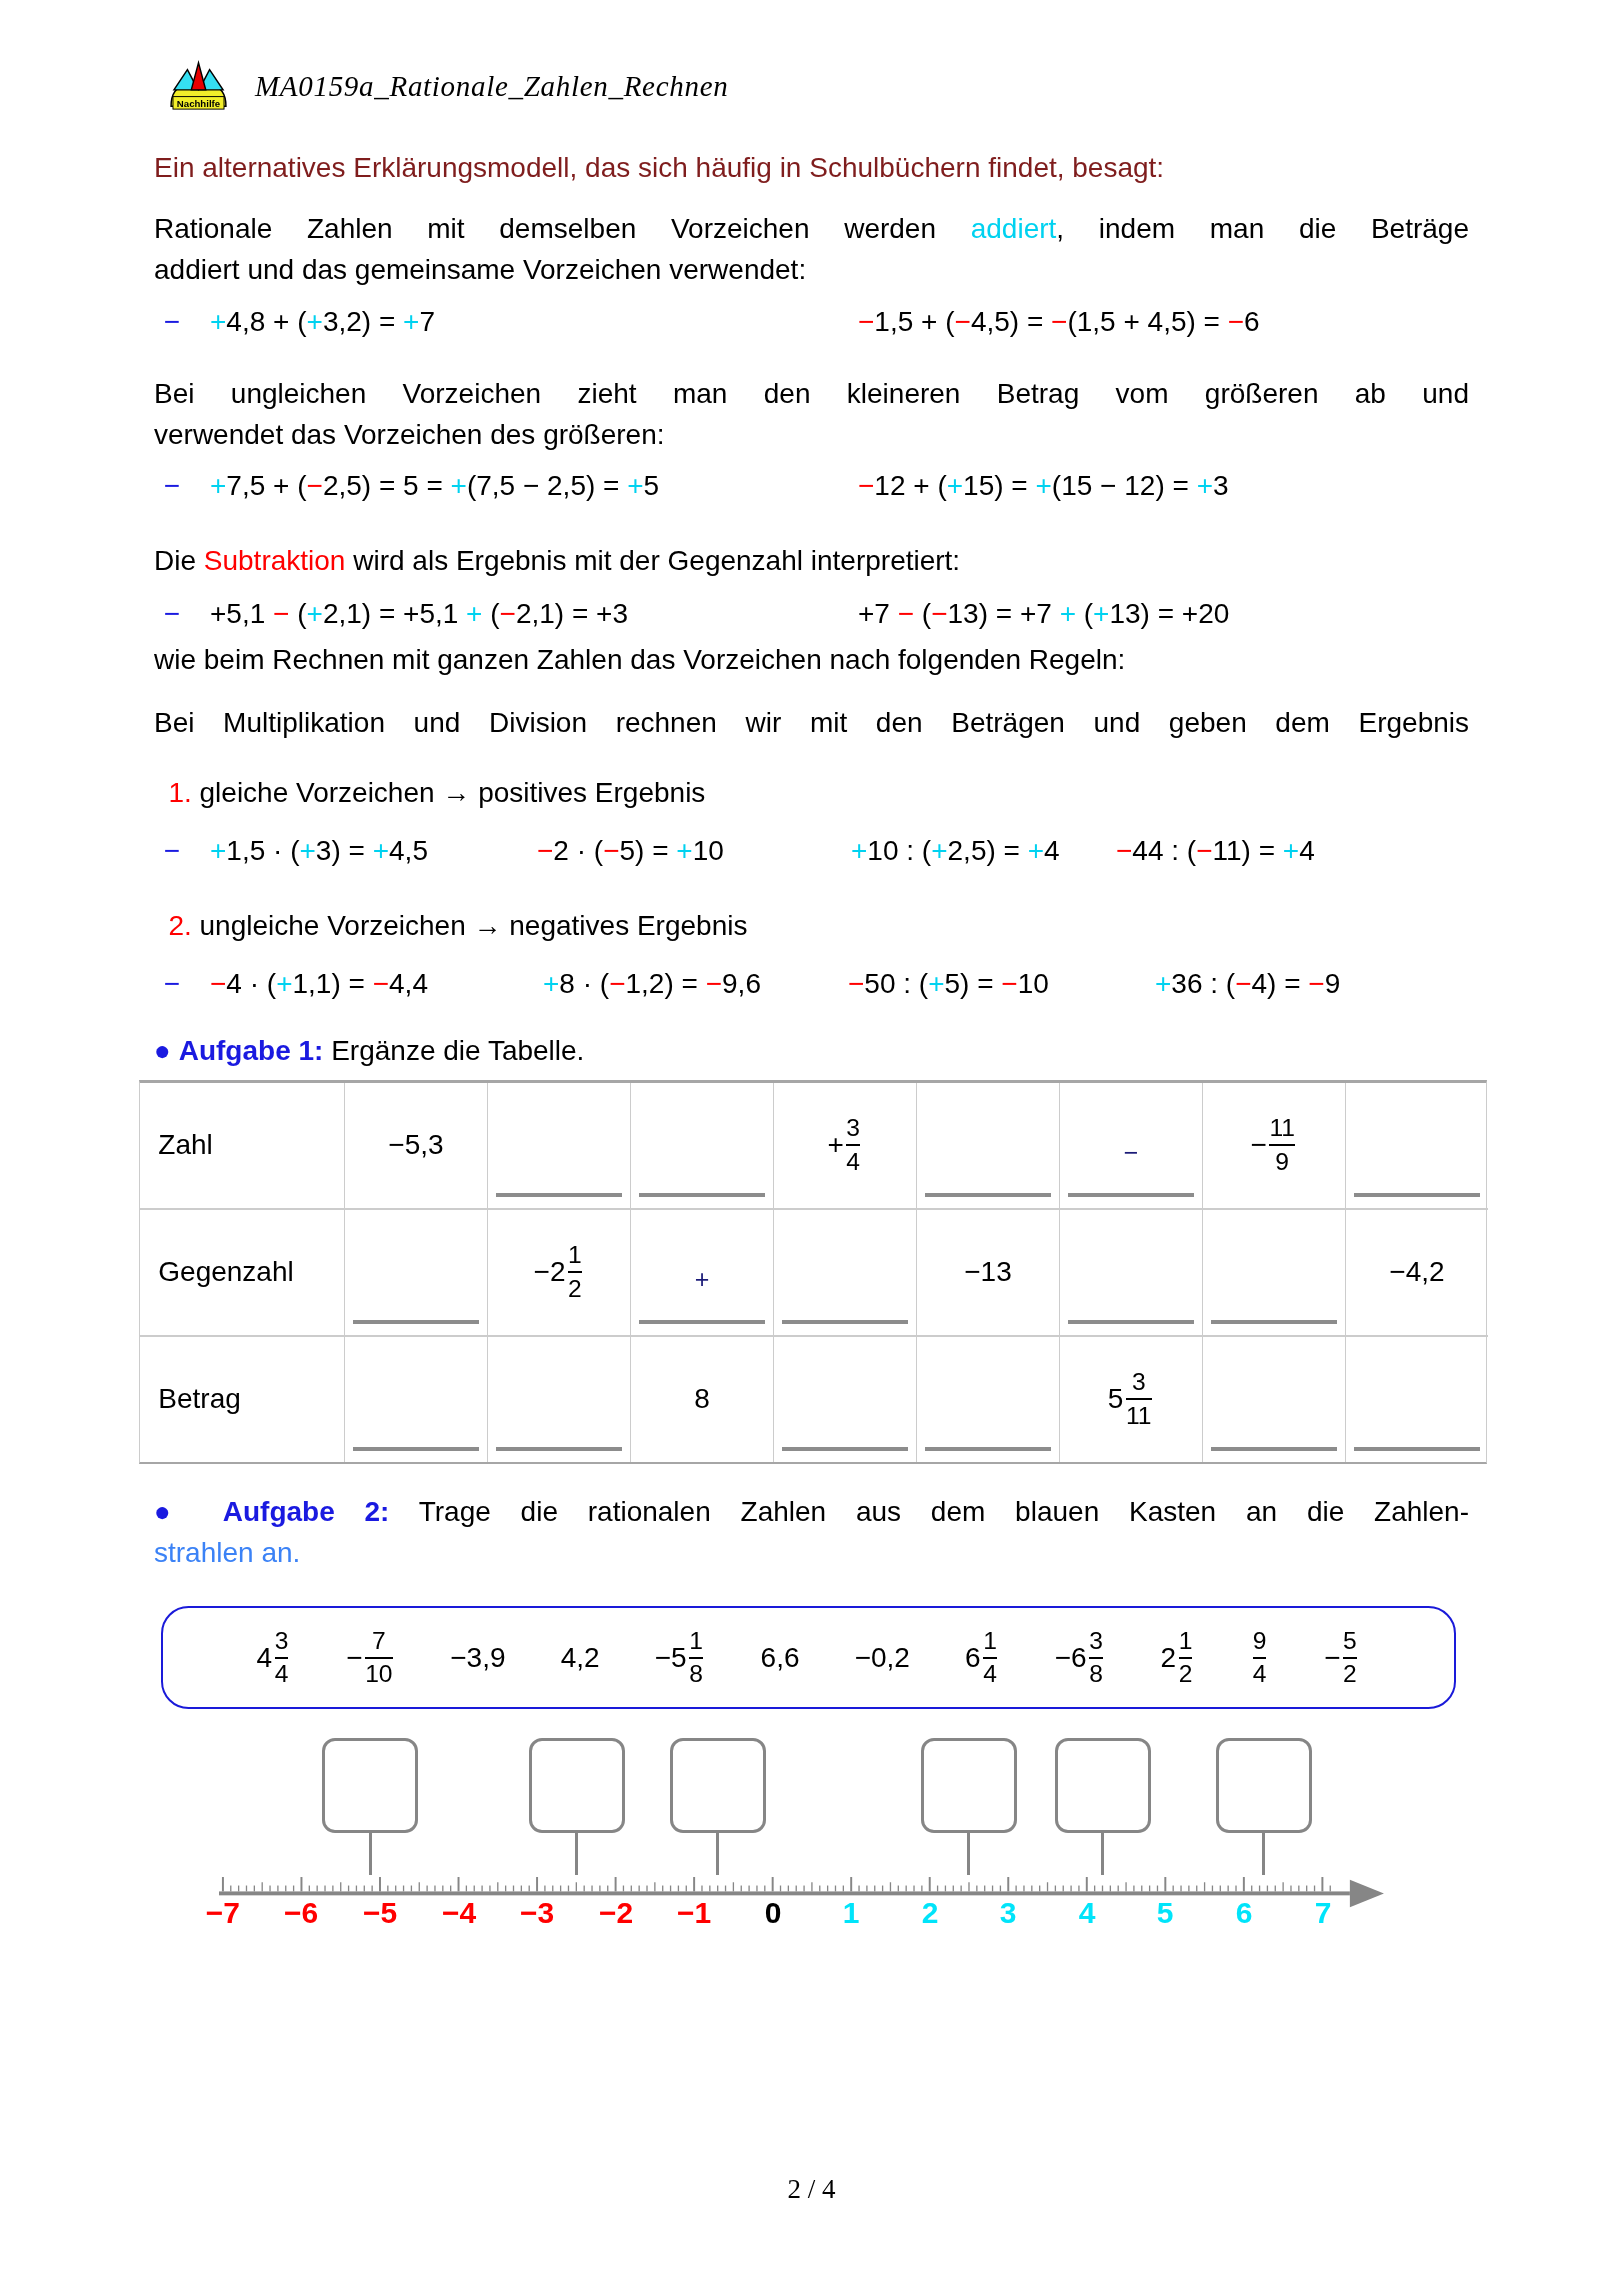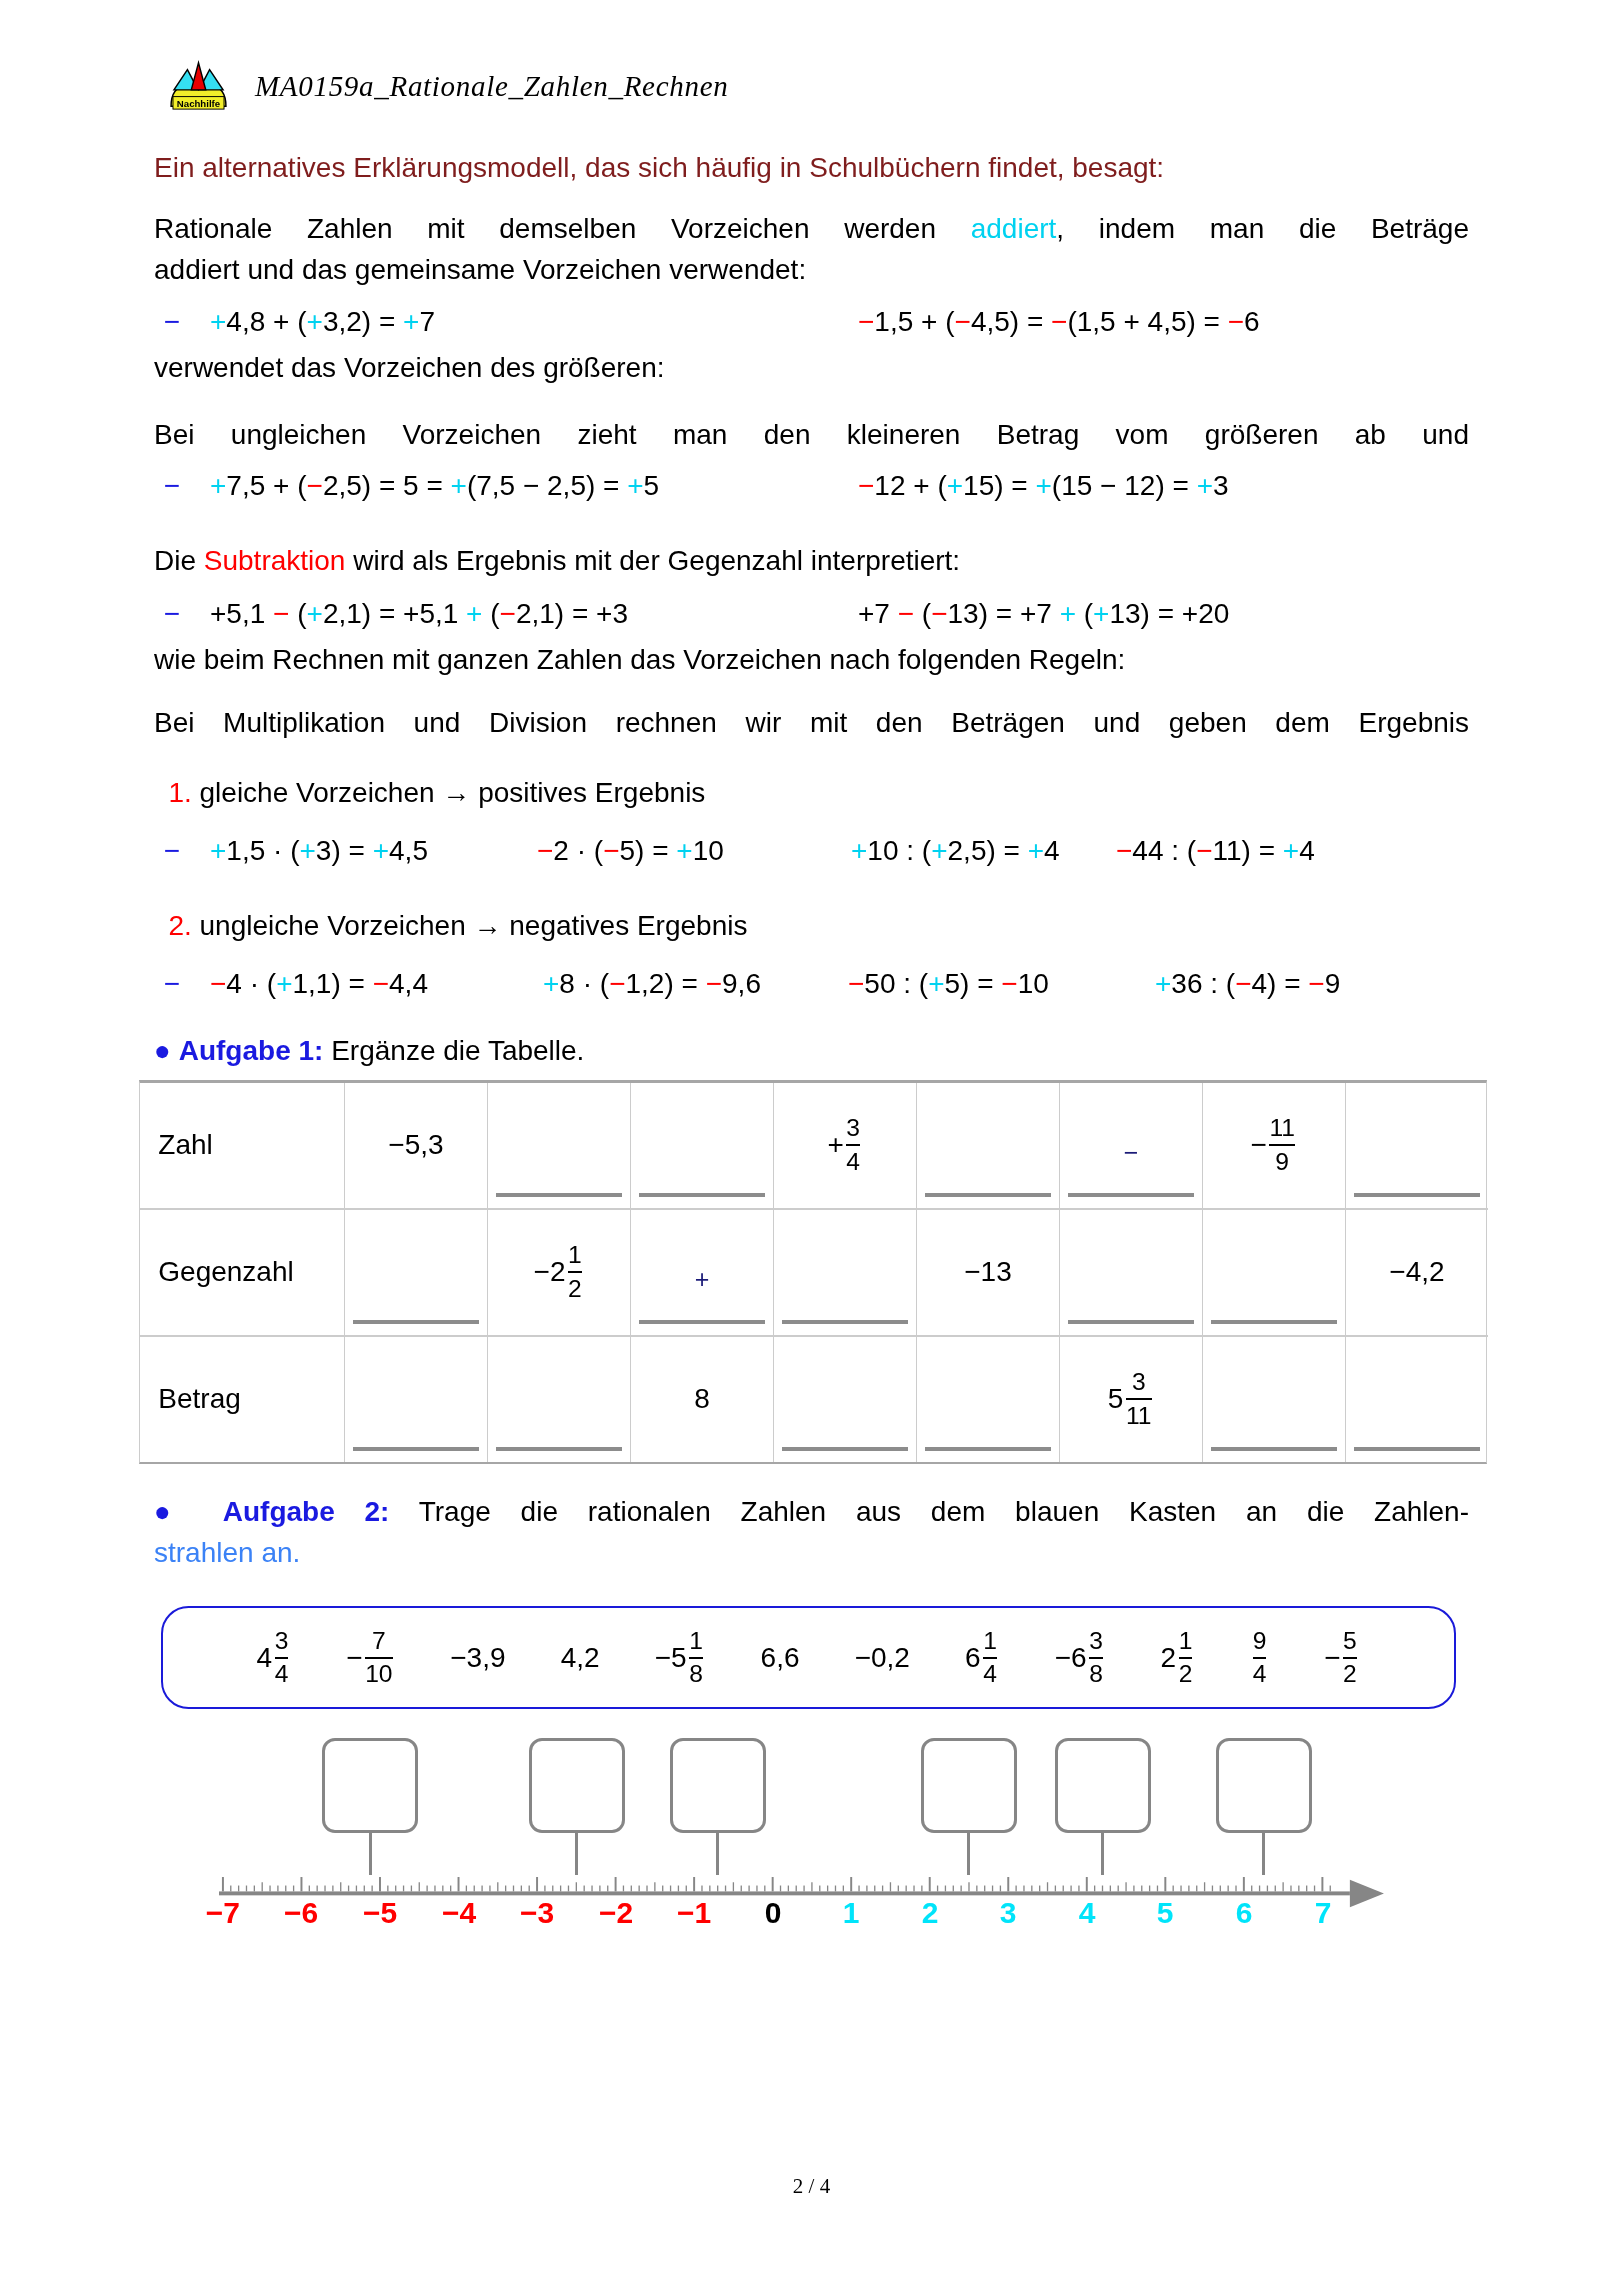--- a/index.html
+++ b/index.html
@@ -38,21 +38,21 @@
           border:2.6px solid #1a1ad9;border-radius:27.5px;
           display:flex;align-items:center;justify-content:space-evenly;padding:0 39px;box-sizing:border-box;}
   
   .nline{position:relative;margin-left:65px;margin-top:29px;width:1178px;height:196px;}
   .abox{position:absolute;top:0;width:96px;height:95px;box-sizing:border-box;
         border:3.3px solid #868686;border-radius:13px;background:#fff;}
   .stem{position:absolute;top:94px;width:3.3px;height:43px;background:#868686;}
   .nl-label{position:absolute;top:160px;transform:translateX(-50%);
         font-size:30px;font-weight:bold;line-height:1;}
   .footer{position:absolute;top:2174px;left:0;width:1623px;text-align:center;
-        font-family:"Liberation Serif",serif;font-size:21px;}
+        font-family:"Liberation Serif",serif;font-size:27px;}
 </style>
 </head>
 <body>
 
 <div class="header">
   <svg width="63" height="52" viewBox="0 0 130 108" style="font-size:43px">
     <path d="M8 96 Q8 58 38 52 L92 52 Q122 58 122 96 Z" fill="#f2ee2a" stroke="#000" stroke-width="3"></path>
     <path d="M14 62 L42 20 L64 62 Z" fill="#35dff2" stroke="#000" stroke-width="3"></path>
     <path d="M66 62 L88 20 L116 62 Z" fill="#35dff2" stroke="#000" stroke-width="3"></path>
     <path d="M50 62 L65 6 L80 62 Z" fill="#e80000" stroke="#000" stroke-width="3"></path>
@@ -66,22 +66,22 @@
   <div class="tline" style="margin-top:35px"><span style="color: #7f1d1d;">Ein alternatives Erklärungsmodell, das sich häufig in Schulbüchern findet, besagt:</span></div>
 
   <div class="tline just" style="margin-top:20px"><span style="color: rgb(0, 0, 0);">Rationale Zahlen mit demselben Vorzeichen werden </span><span style="color: rgb(0, 210, 240);">addiert</span><span style="color: rgb(0, 0, 0);">, indem man die Beträge</span></div>
   <div class="tline"><span style="color: rgb(0, 0, 0);">addiert und das gemeinsame Vorzeichen verwendet:</span></div>
   <div class="eqrow" style="margin-top:16.4px">
       <span class="bullet" style="color: rgb(26, 26, 224);">−</span>
       <span class="eq" style="left: 56px;"><span style="color: rgb(0, 210, 240);">+</span><span style="color: rgb(0, 0, 0);">4,8 + (</span><span style="color: rgb(0, 210, 240);">+</span><span style="color: rgb(0, 0, 0);">3,2) = </span><span style="color: rgb(0, 210, 240);">+</span><span style="color: rgb(0, 0, 0);">7</span></span>
       <span class="eq" style="left: 704px;"><span style="color: rgb(255, 0, 0);">−</span><span style="color: rgb(0, 0, 0);">1,5 + (</span><span style="color: rgb(255, 0, 0);">−</span><span style="color: rgb(0, 0, 0);">4,5) = </span><span style="color: rgb(255, 0, 0);">−</span><span style="color: rgb(0, 0, 0);">(1,5 + 4,5) = </span><span style="color: rgb(255, 0, 0);">−</span><span style="color: rgb(0, 0, 0);">6</span></span>
     </div>
 
+  <div class="tline just" style="margin-top:26px"><span style="color: rgb(0, 0, 0);">Bei ungleichen Vorzeichen zieht man den kleineren Betrag vom größeren ab und</span></div>
   <div class="tline"><span style="color: rgb(0, 0, 0);">verwendet das Vorzeichen des größeren:</span></div>
-  <div class="tline just" style="margin-top:26px"><span style="color: rgb(0, 0, 0);">Bei ungleichen Vorzeichen zieht man den kleineren Betrag vom größeren ab und</span></div>
   <div class="eqrow" style="margin-top:14.4px">
       <span class="bullet" style="color: rgb(26, 26, 224);">−</span>
       <span class="eq" style="left: 56px;"><span style="color: rgb(0, 210, 240);">+</span><span style="color: rgb(0, 0, 0);">7,5 + (</span><span style="color: rgb(255, 0, 0);">−</span><span style="color: rgb(0, 0, 0);">2,5) = 5 = </span><span style="color: rgb(0, 210, 240);">+</span><span style="color: rgb(0, 0, 0);">(7,5 − 2,5) = </span><span style="color: rgb(0, 210, 240);">+</span><span style="color: rgb(0, 0, 0);">5</span></span>
       <span class="eq" style="left: 704px;"><span style="color: rgb(255, 0, 0);">−</span><span style="color: rgb(0, 0, 0);">12 + (</span><span style="color: rgb(0, 210, 240);">+</span><span style="color: rgb(0, 0, 0);">15) = </span><span style="color: rgb(0, 210, 240);">+</span><span style="color: rgb(0, 0, 0);">(15 − 12) = </span><span style="color: rgb(0, 210, 240);">+</span><span style="color: rgb(0, 0, 0);">3</span></span>
     </div>
 
   <div class="tline" style="margin-top:29.5px"><span style="color: rgb(0, 0, 0);">Die </span><span style="color: rgb(255, 0, 0);">Subtraktion</span><span style="color: rgb(0, 0, 0);"> wird als Ergebnis mit der Gegenzahl interpretiert:</span></div>
   <div class="eqrow" style="margin-top:16.4px">
       <span class="bullet" style="color: rgb(26, 26, 224);">−</span>
       <span class="eq" style="left: 56px;"><span style="color: rgb(0, 0, 0);">+5,1 </span><span style="color: rgb(255, 0, 0);">−</span><span style="color: rgb(0, 0, 0);"> (</span><span style="color: rgb(0, 210, 240);">+</span><span style="color: rgb(0, 0, 0);">2,1) = +5,1 </span><span style="color: rgb(0, 210, 240);">+</span><span style="color: rgb(0, 0, 0);"> (</span><span style="color: rgb(255, 0, 0);">−</span><span style="color: rgb(0, 0, 0);">2,1) = +3</span></span>

